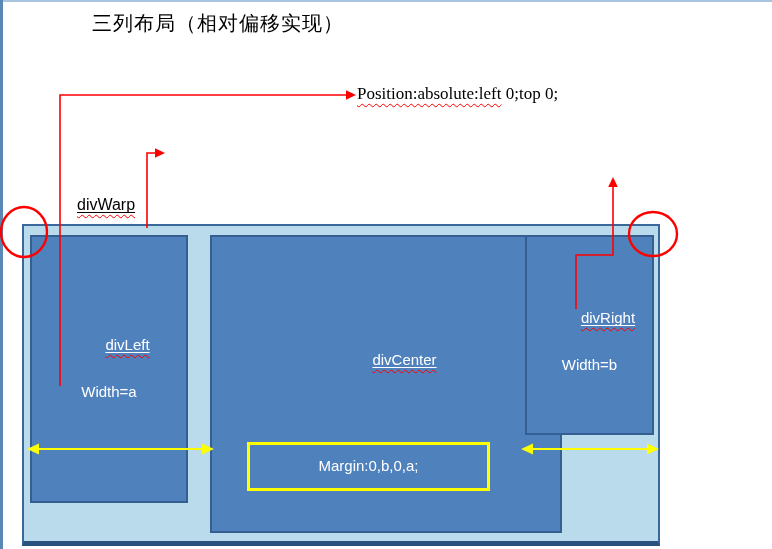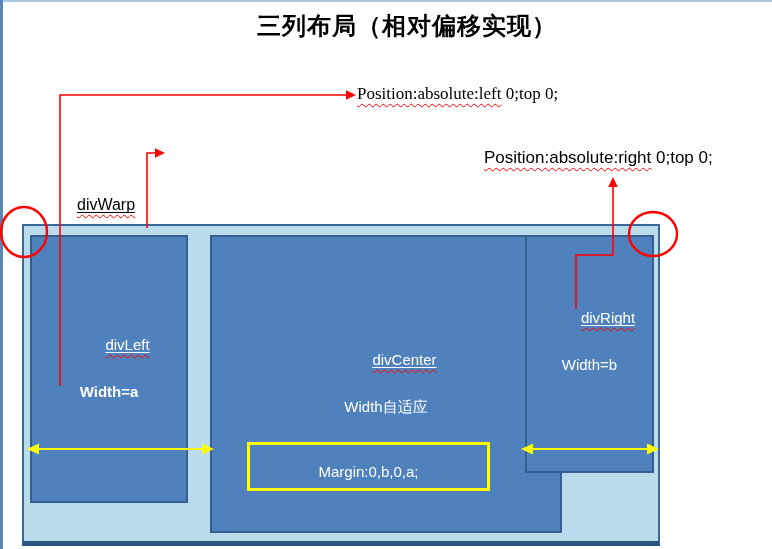--- a/index.html
+++ b/index.html
@@ -6,22 +6,22 @@
   .canvas {
     position:relative; width:772px; height:549px; overflow:hidden;
     background:#ffffff; font-family:"Liberation Sans","DejaVu Sans",sans-serif;
     color:#000;
   }
   
   .page-top    { position:absolute; left:0; top:0; width:772px; height:2px; background:#A9C4DE; }
   .page-left   { position:absolute; left:0; top:0; width:3px; height:549px; background:#5B87B6; }
 
   .title {
-    position:absolute; left:92px; top:10px; width:630px; text-align:center;
-    font-size:24px; font-weight:bold; letter-spacing:1px;
+    position:absolute; left:92px; top:10px; width:630px; text-align:left;
+    font-size:20px; font-weight:normal; letter-spacing:1px;
   }
 
   .ann { position:absolute; white-space:nowrap; }
   .ann-absleft  { left:357px; top:84px;  font-size:17px;font-family:Liberation Serif, serif; }
   .ann-rel      { left:174px; top:132px; font-size:17px; }
   .ann-rel .line2 { font-size:16px; margin-top:4px; }
   .ann-absright { left:484px; top:148px; font-size:17px; }
   .warp-label   { position:absolute; left:40px; top:196px; font-size:16px; }
 
   
@@ -33,62 +33,60 @@
     position:absolute; left:22px; top:224px; width:638px; height:322px;
     box-sizing:border-box; background:#B9DBEC;
     border:2px solid #3A689B; border-bottom:5px solid #2A527F;
   }
   .col {
     position:absolute; box-sizing:border-box; background:#4F81BD;
     border:2px solid #365F91; color:#fff; font-size:15px;
   }
   .col-left   { left:6px;   top:9px; width:158px; height:268px; }
   .col-center { left:186px; top:9px; width:352px; height:298px; }
-  .col-right  { left:501px; top:9px; width:129px; height:238px; }
+  .col-right  { left:501px; top:9px; width:129px; height:200px; }
 
   .box-label, .box-width { position:absolute; left:0; right:0; text-align:center; white-space:nowrap; }
-  .col-left   .box-label { top:99px; }  .col-left   .box-width { top:146px;font-weight:bold; }
+  .col-left   .box-label { top:99px; }  .col-left   .box-width { top:146px; }
   .col-center .box-label { top:114px; } .col-center .box-width { top:161px; }
   .col-right  .box-label { top:72px; }  .col-right  .box-width { top:119px; }
 
   .margin-note {
     position:absolute; left:35px; top:205px; width:243px; height:49px;
     box-sizing:border-box; border:3px solid #FFFF00; text-align:center;
-    font-size:15px; line-height:20px; padding-top:17px; white-space:nowrap;
+    font-size:15px; line-height:20px; padding-top:11px; white-space:nowrap;
   }
 
   svg.overlay { position:absolute; left:0; top:0; pointer-events:none; }
 </style>
 </head>
 <body>
 
 <div class="canvas">
 
   <div class="page-top"></div>
   <div class="page-left"></div>
 
   <div class="title">三列布局（相对偏移实现）</div>
 
   <div class="ann ann-absleft"><span class="wavy">Position:absolute:left</span><span> 0;top 0;</span></div>
 
 
-  <div class="ann ann-absright"><span class="wavy">Position:absolute:right</span><span> 0;top 0;</span></div>
 
   <div class="warp-label"><span class="u"><span class="wavy">divWarp</span></span></div>
 
   <div class="container-box">
 
     <div class="col col-left">
       <div class="box-label"><span class="u"><span class="wavy">divLeft</span></span></div>
       <div class="box-width">Width=a</div>
     </div>
 
     <div class="col col-center">
       <div class="box-label"><span class="u"><span class="wavy">divCenter</span></span></div>
-      <div class="box-width">Width自适应</div>
       <div class="margin-note">
         <div>Margin:0,b,0,a;</div>
       </div>
     </div>
 
     <div class="col col-right">
       <div class="box-label"><span class="u"><span class="wavy">divRight</span></span></div>
       <div class="box-width">Width=b</div>
     </div>
 

